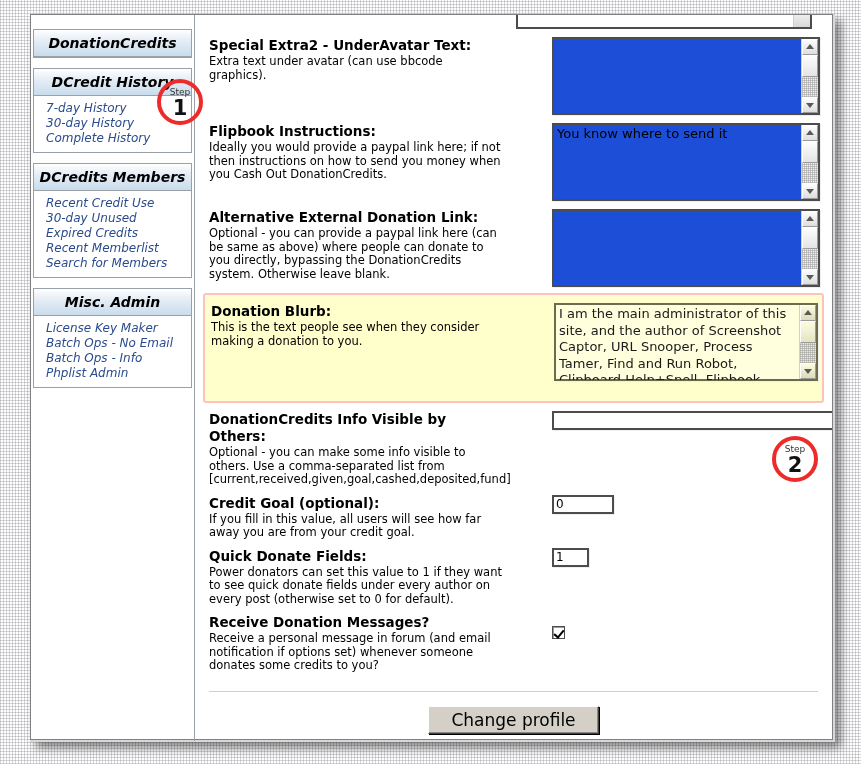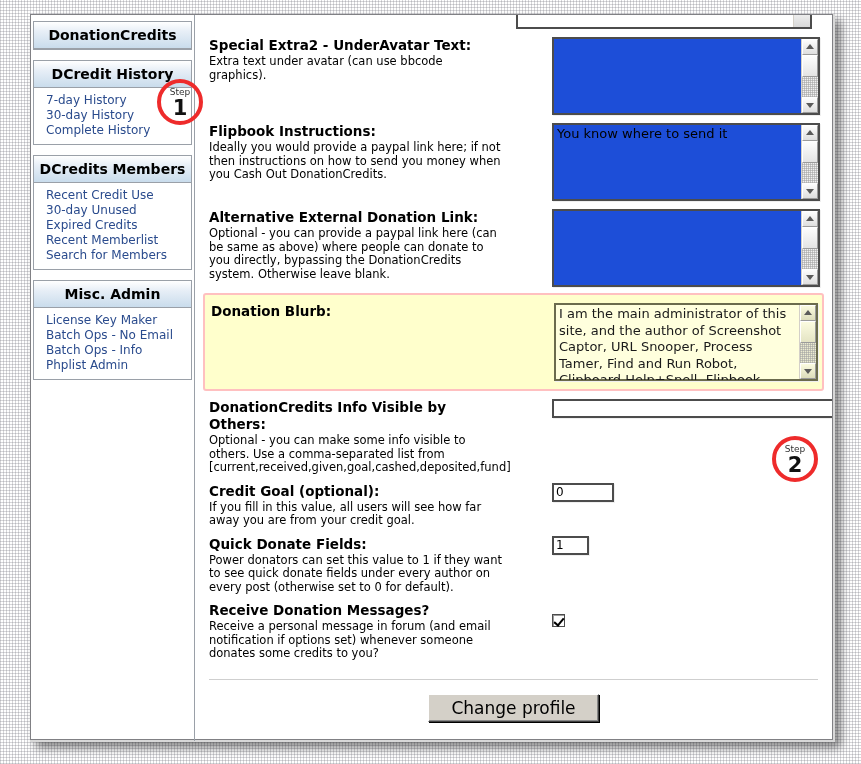--- a/index.html
+++ b/index.html
@@ -43,23 +43,24 @@
     left: 30px; top: 14px;
     width: 803px; height: 726px;
     background: #ffffff;
     border: 1px solid #808084;
     box-sizing: border-box;
   }
 
   
   .sidebar {
     position: absolute;
-    left: 0px; top: 4px;
+    left: 0px; top: 12px;
     width: 163px;
     padding: 2px 0 0 0;
+    font-style: italic;
   }
   .side-block {
     margin: 0 2px 10px 2px;
     border: 1px solid #9aa0a8;
     background: #ffffff;
   }
   .side-head {
     background: linear-gradient(to bottom, #ffffff 0%, #e8eff7 35%, #c9dcec 100%);
     border-bottom: 1px solid #9aa0a8;
     text-align: center;
@@ -206,21 +207,21 @@
     border-bottom-color: #9b9b9b;
     box-sizing: border-box;
   }
 
   
   .row.hl {
     background: #ffffcc;
     border: 2px solid #ffc0c0;
     border-radius: 3px;
     margin: 6px 0 0 0;
-    padding: 8px 0 8px 0;
+    padding: 8px 0 20px 0;
   }
   .row.hl .ta { border-color: #6b6b4d; background: #ffffdd; }
   .row.hl .ta .txt { color: #1a1a1a; }
   .row.hl .ta .sb { background-color: #ebebd0; }
   .row.hl .ta .sb .btn { background: linear-gradient(to bottom, #fbfbe0, #dcdcbb); }
   .row.hl .ta .sb .thumb { background: linear-gradient(to bottom, #fbfbe0, #e4e4c4); }
 
   
   .inp {
     border: 2px solid #4c4c4c;
@@ -442,20 +443,21 @@
                   <span class="arr"></span>
                 </div>
             </div>
           </div>
         </div>
       </div>
 
       <div class="row hl">
         <div class="left">
           <div class="f-title">Donation Blurb:</div>
+          <div class="f-desc">This is the text people see when they consider making a donation to you.</div>
         </div>
         <div class="right">
           <div class="ta">
             <div class="txt">I am the main administrator of this site, and the author of Screenshot Captor, URL Snooper, Process Tamer, Find and Run Robot, Clipboard Help+Spell, Flipbook Printer, and many other donationware and</div>
             <div class="sb">
               <div class="btn up">
                   <span class="arr"></span>
                 </div>
               <div class="thumb"></div>
               <div class="btn down">

